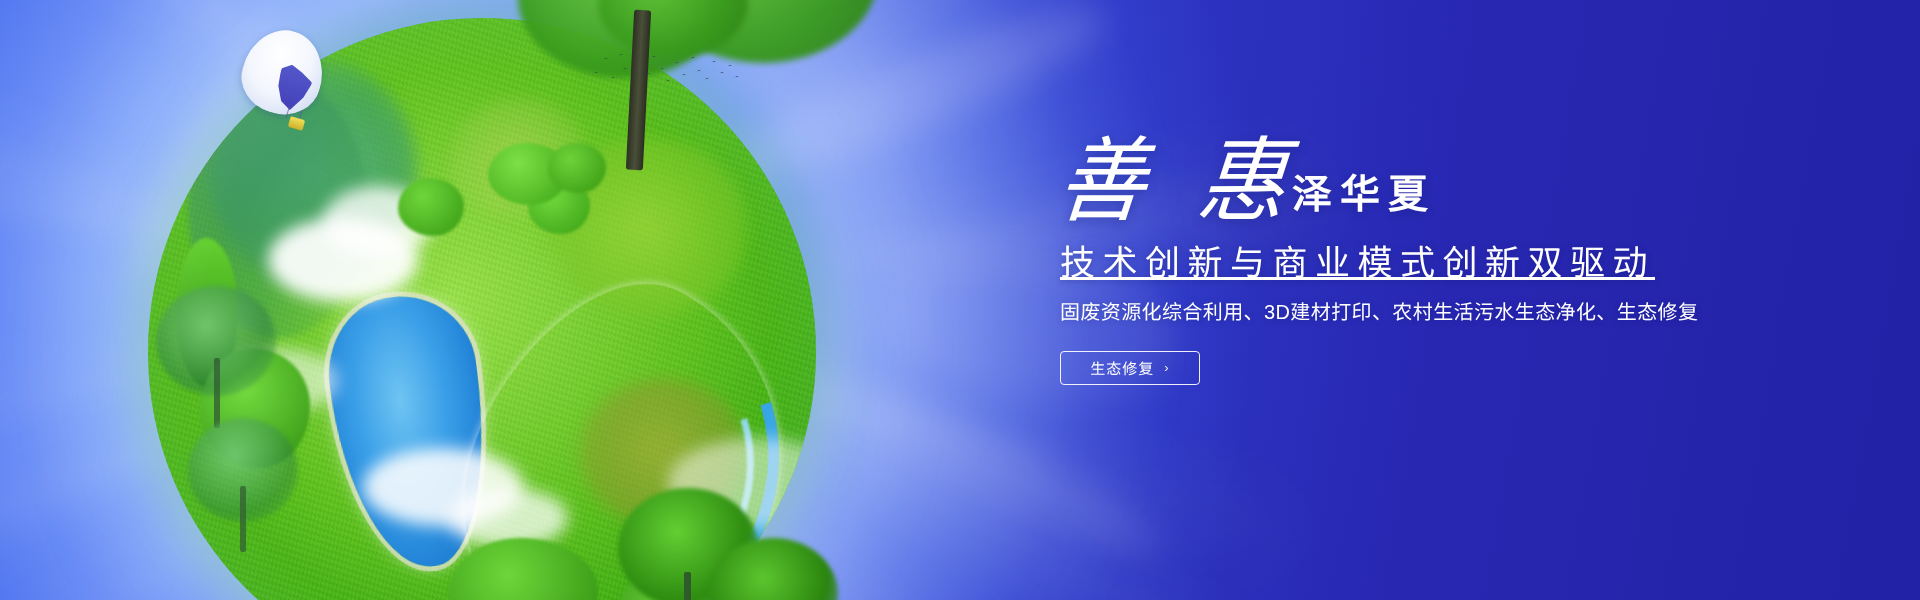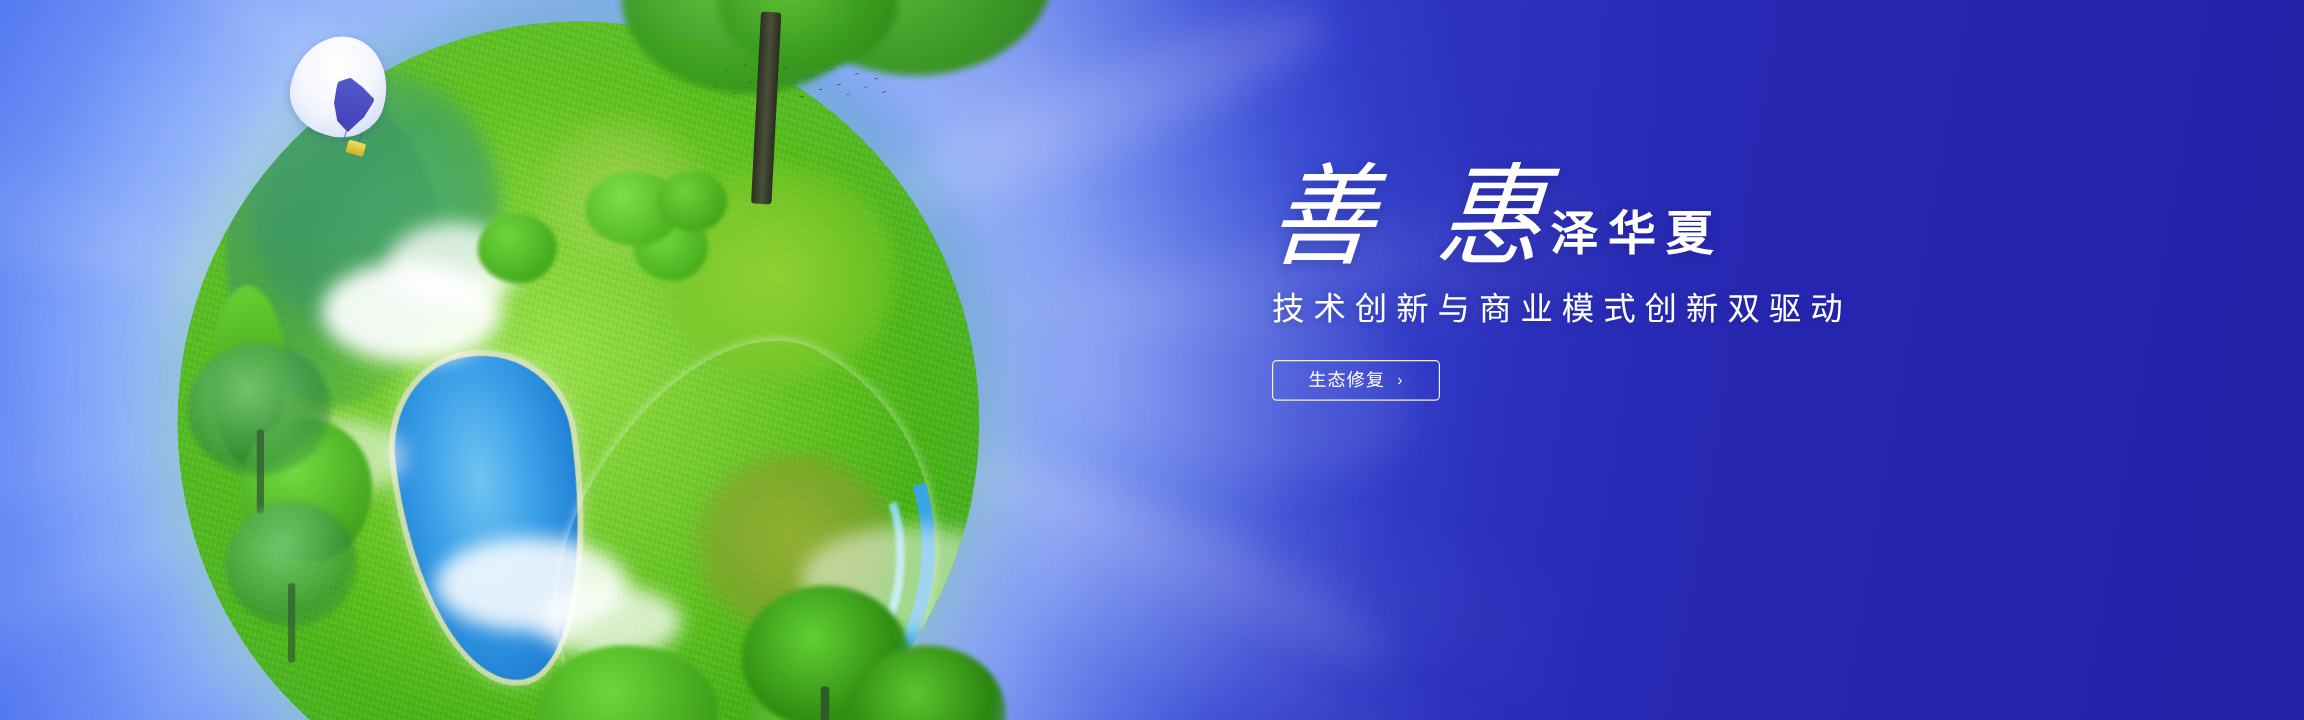--- a/index.html
+++ b/index.html
@@ -238,25 +238,26 @@
   }
   .small-chars{
     font-family:"Liberation Serif","DejaVu Serif",serif;
     font-size:40px;
     line-height:1;
     letter-spacing:8px;
     padding-bottom:9px;
   }
   .subtitle{
     margin:18px 0 0 2px;
-    font-size:27px;
+    font-size:35px;
     letter-spacing:7.5px;
     line-height:1.2;
     white-space:nowrap;
     text-shadow:0 1px 7px rgba(10,20,90,0.28);
+    text-decoration:underline;
   }
   .desc{
     margin:15px 0 0 2px;
     font-size:20px;
     letter-spacing:.4px;
     line-height:1.3;
     white-space:nowrap;
     text-shadow:0 1px 6px rgba(10,20,90,0.25);
   }
   .cta{
@@ -390,20 +391,21 @@
         <span class="big-char">善</span>
       </span>
       <span class="phrase">
         <span class="big-char">惠</span>
         <span class="small-chars">泽华夏</span>
       </span>
     </h1>
 
     <p class="subtitle">技术创新与商业模式创新双驱动</p>
 
+    <p class="desc">固废资源化综合利用、3D建材打印、农村生活污水生态净化、生态修复</p>
 
     <button class="cta">
       <span>生态修复</span>
       <span class="chev">›</span>
     </button>
   </div>
 
 </div>
 
 </body></html>

